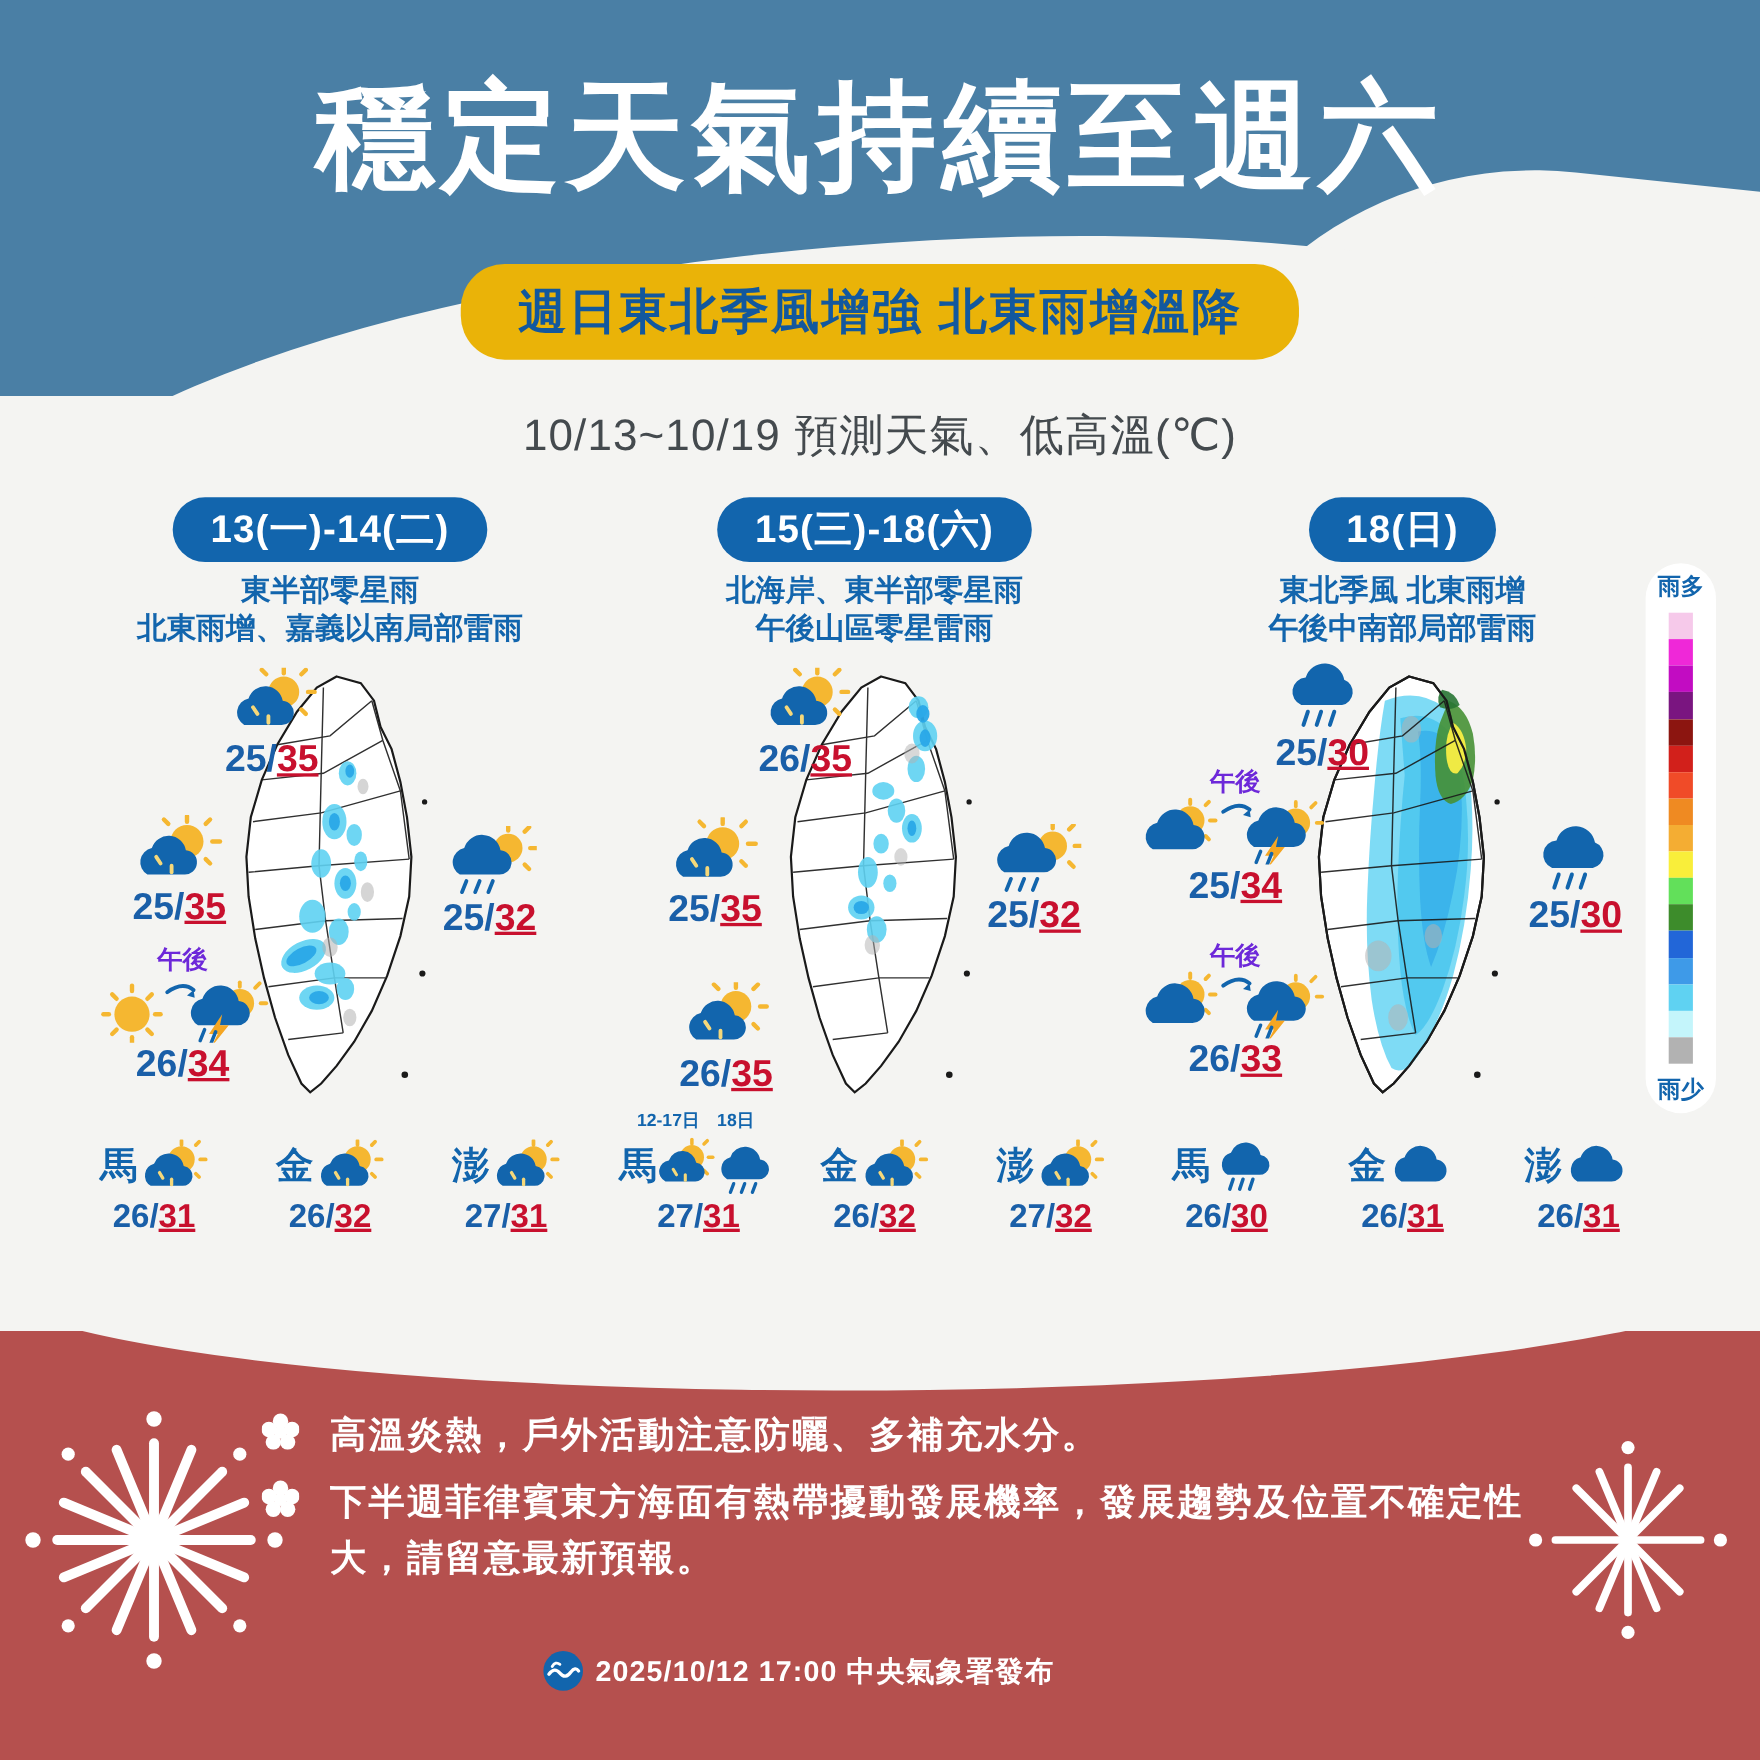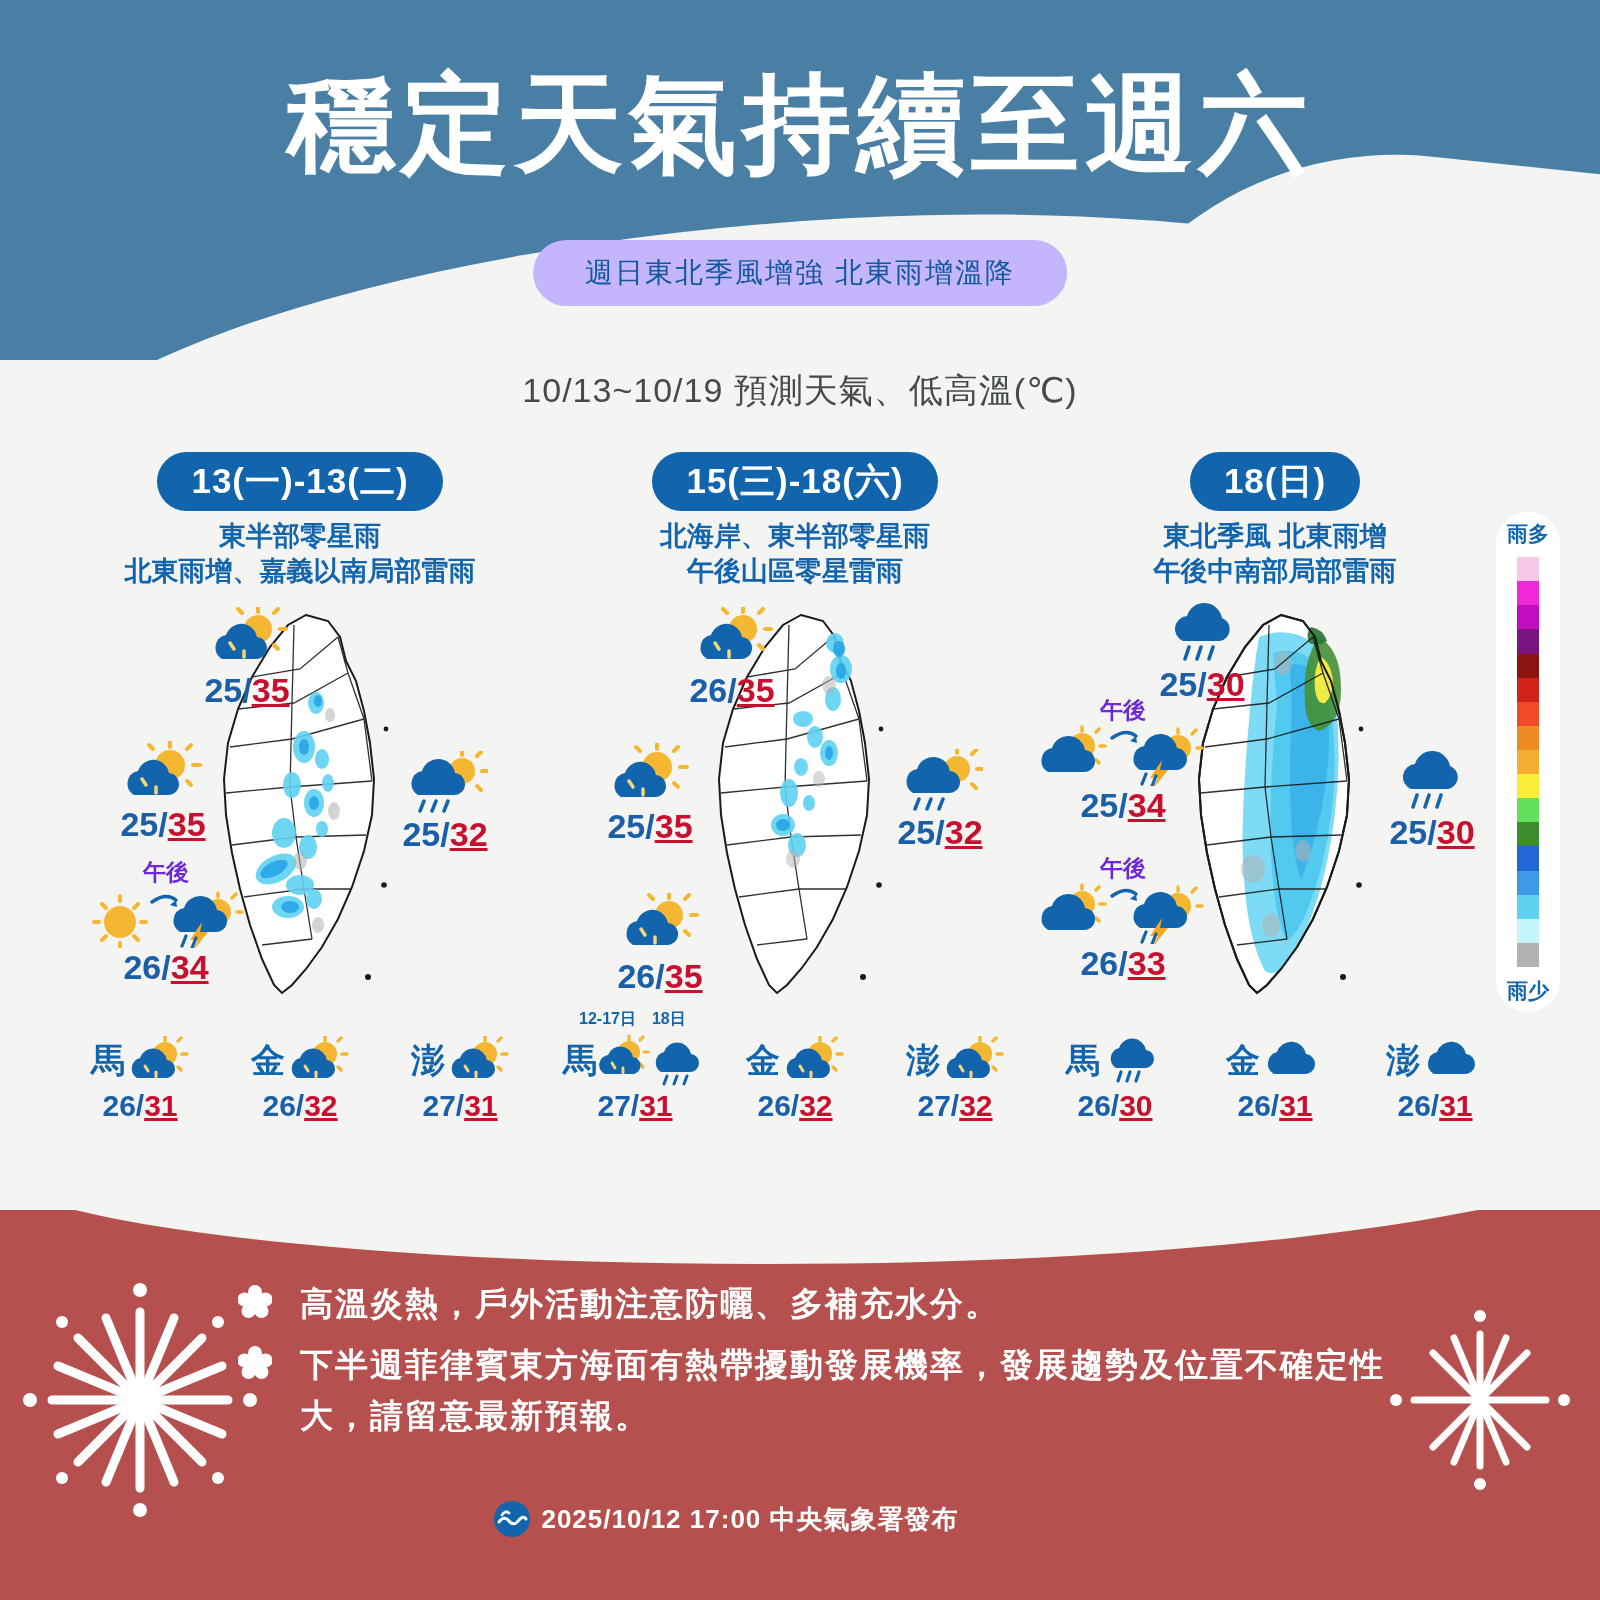--- a/index.html
+++ b/index.html
@@ -31,30 +31,30 @@
   }
   .main-title {
     position: absolute; left: 0; top: 62px; width: 1600px;
     text-align: center;
     font-size: 108px; font-weight: bold; color: #ffffff;
     letter-spacing: 6px; line-height: 1.15;
     white-space: nowrap;
   }
   .subtitle-pill {
     position: absolute; left: 50%; top: 240px; transform: translateX(-50%);
-    background: #c4b5fd; color: #12589e;
-    font-size: 28px; font-weight: normal; letter-spacing: 2px;
+    background: #eab308; color: #12589e;
+    font-size: 44px; font-weight: bold; letter-spacing: 2px;
     padding: 14px 52px; border-radius: 40px; white-space: nowrap;
     z-index: 5;
   }
 
   
   .range-line {
     position: absolute; left: 0; top: 368px; width: 1600px;
-    text-align: center; font-size: 34px; color: #444a4e; letter-spacing: 1px;
+    text-align: center; font-size: 40px; color: #444a4e; letter-spacing: 1px;
   }
 
   
   .cols { position: absolute; left: 0; top: 452px; width: 1480px; height: 700px; }
   .col { position: absolute; top: 0; width: 480px; height: 700px; }
   .col-0 { left: 60px; }
   .col-1 { left: 555px; }
   .col-2 { left: 1035px; }
 
   .day-pill {
@@ -143,21 +143,21 @@
     <div class="torn"></div>
   </div>
   <div class="main-title">穩定天氣持續至週六</div>
   <div class="subtitle-pill">週日東北季風增強 北東雨增溫降</div>
 
   <div class="range-line">10/13~10/19 預測天氣、低高溫(℃)</div>
 
   <div class="cols">
 
     <div class="col col-0">
-      <div class="day-pill">13(一)-13(二)</div>
+      <div class="day-pill">13(一)-14(二)</div>
       <div class="day-desc">
         <div>東半部零星雨</div>
         <div>北東雨增、嘉義以南局部雷雨</div>
       </div>
       <div class="map-stage">
         <svg class="tw-map" viewBox="0 0 230 400">
           <path d="M118 8 L140 14 L152 30 L158 54 L168 74 L176 104 L182 136 L186 172 L184 208 L176 244 L164 280 L150 312 L134 340 L118 362 L104 378 L94 386 L86 378 L74 352 L62 318 L52 282 L44 246 L38 208 L36 172 L40 136 L50 102 L64 70 L82 40 L100 18 Z" fill="#ffffff" stroke="#1a1a1a" stroke-width="2"></path>
           <g fill="none" stroke="#1a1a1a" stroke-width="1.3" opacity="0.9">
             <path d="M64 70 L112 62 L150 30"></path>
             <path d="M50 102 L106 96 L160 66"></path>

